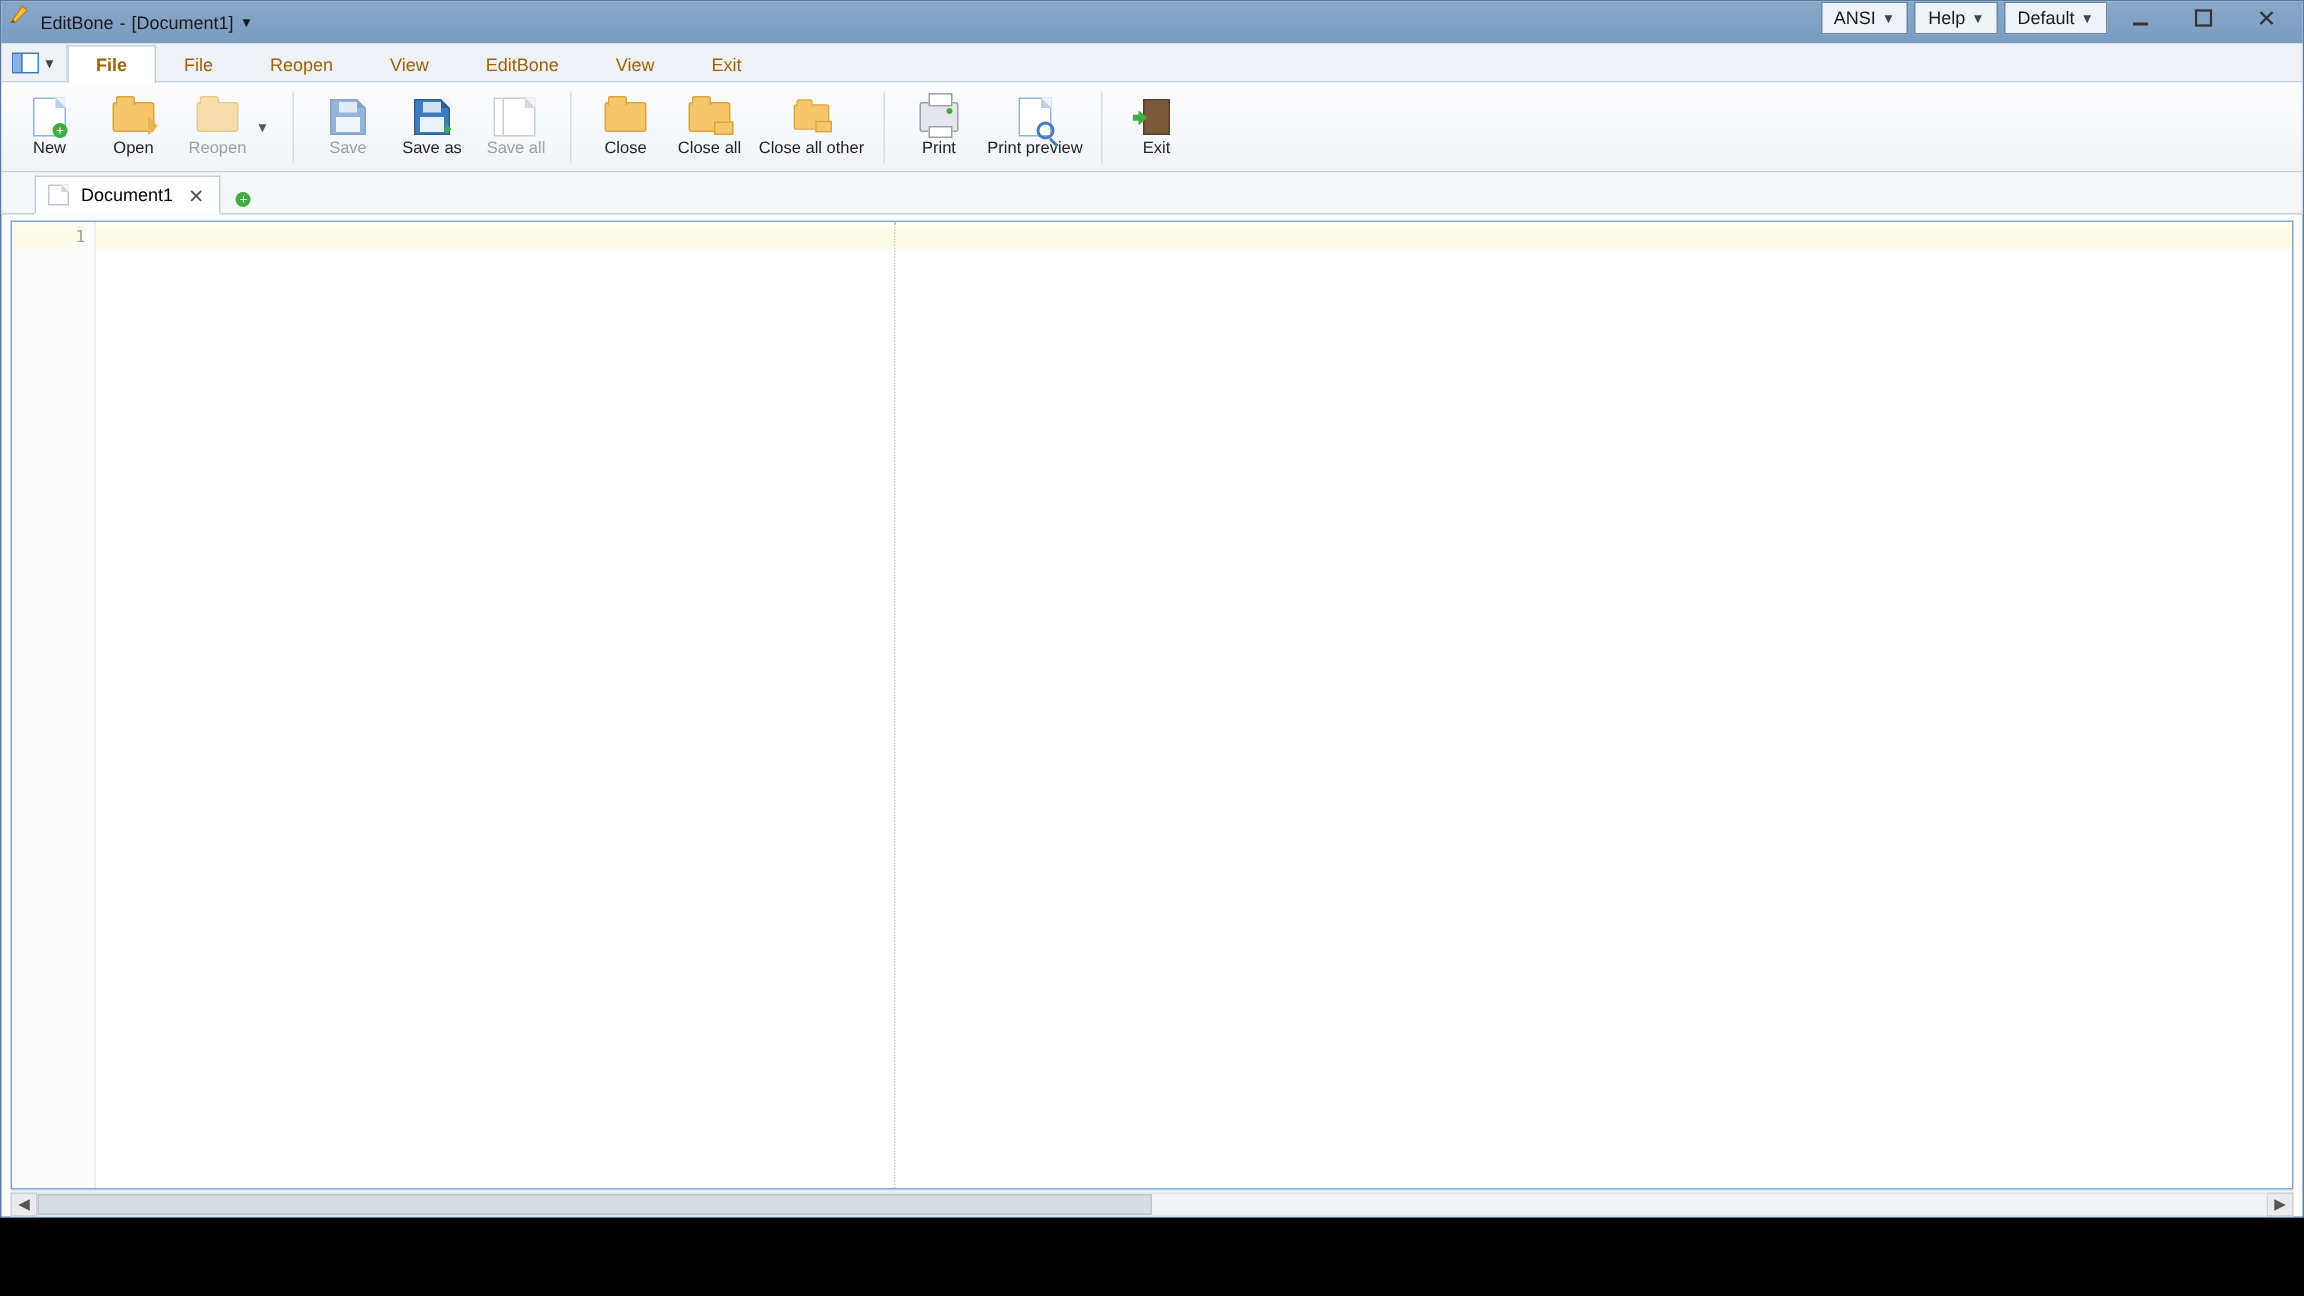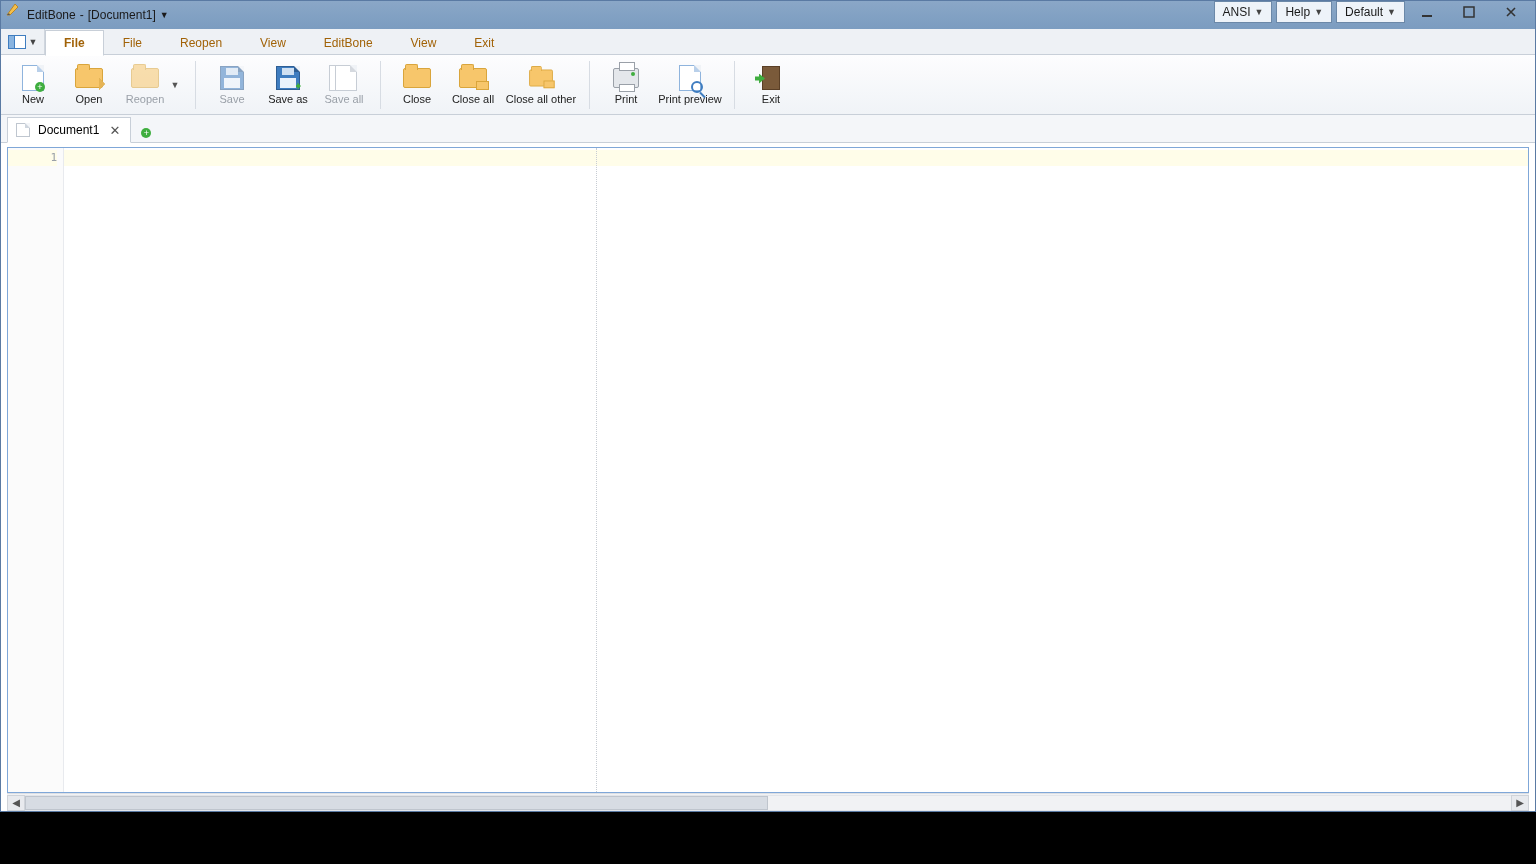--- a/index.html
+++ b/index.html
@@ -25,21 +25,21 @@
   
   .ribbon { height:60px; background:linear-gradient(#fdfdfe,#f0f3f7); border-bottom:1px solid #c8cfd8; display:flex; align-items:center; padding:2px 4px; gap:0; }
   .rib-btn { width:56px; height:56px; display:flex; flex-direction:column; align-items:center; justify-content:center; gap:2px; font-size:11px; color:#222; cursor:default; border:1px solid transparent; }
   .rib-btn.wide{width:72px;}
   .rib-btn.wider{width:80px;}
   .rib-btn.disabled { color:#9aa0a8;align-items:center; }
   .rib-btn .ico { width:30px; height:26px; display:flex; align-items:center; justify-content:center; }
   .rib-sep { width:1px; height:48px; background:#d7dce3; margin:0 8px; }
   .rib-drop { width:12px; display:flex; align-items:center; justify-content:center; color:#555; font-size:9px; margin-left:-4px; margin-right:6px;}
   
-  .doctabs { height:28px; background:#f4f6f9; border-bottom:1px solid #c8cfd8; display:flex; align-items:flex-end; padding:0 6px; gap:6px;}
+  .doctabs { height:28px; background:#f4f6f9; border-bottom:1px solid #c8cfd8; display:flex; align-items:flex-end; padding:0 22px; gap:6px;}
   .doctab { height:26px; background:#fff; border:1px solid #c8cfd8; border-bottom:1px solid #fff; display:flex; align-items:center; padding:0 8px; gap:8px; font-size:12px; position:relative; top:1px;}
   .doctab .close { font-size:13px; color:#555; padding:0 2px;}
   .doctab .docico { width:14px;height:14px; border:1px solid #bfc6cf; background:#fff; position:relative;}
   .doctab .docico::after{content:"";position:absolute;top:-1px;right:-1px;border-top:5px solid #f4f6f9;border-left:5px solid #cfd6de;}
   .newdoc-btn { width:22px;height:22px; display:flex;align-items:center;justify-content:center; margin-bottom:2px;}
   
   .editor-wrap { flex:1; padding:4px 6px 0 6px; display:flex; flex-direction:column; min-height:0;}
   .editor { flex:1; border:1px solid #7fa7d8; background:#fff; display:flex; min-height:0; position:relative;}
   .gutter { width:56px; background:#fbfbfb; border-right:1px solid #e8eaee; text-align:right; padding:2px 6px 0 0; color:#9aa0a8; font-size:11px; font-family:Consolas,monospace;}
   .gutter .ln { height:16px; line-height:16px; background:#fffde9;}

